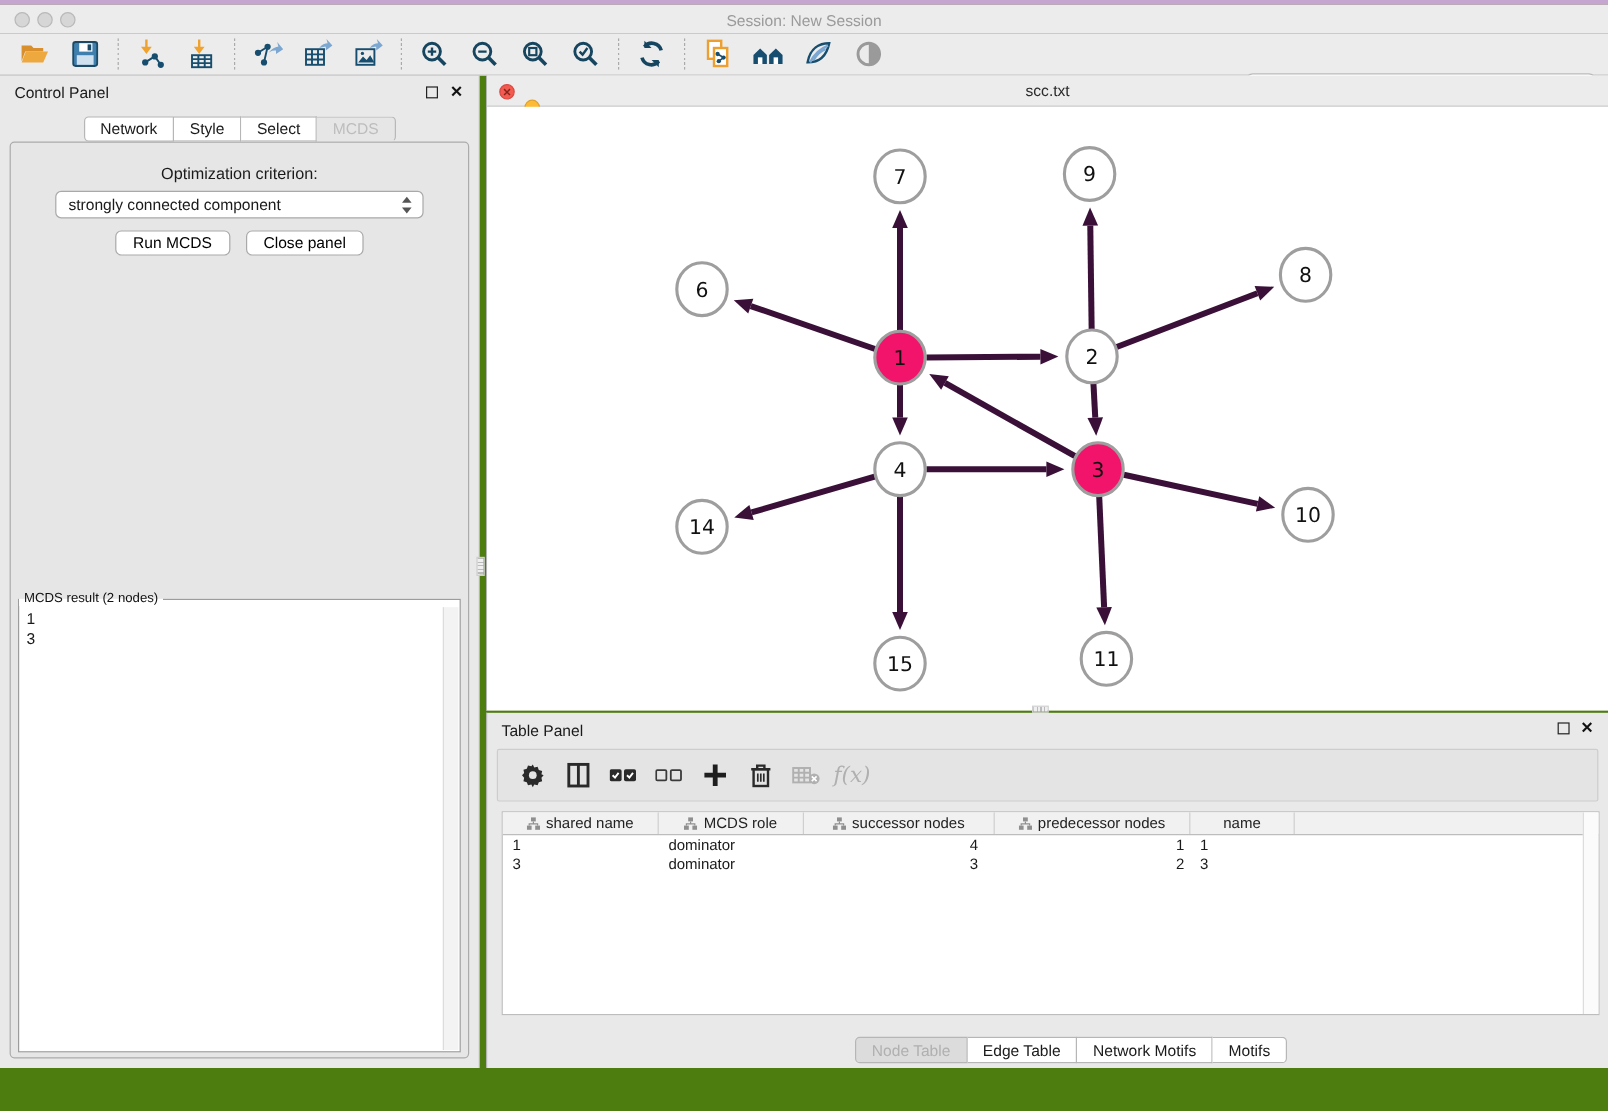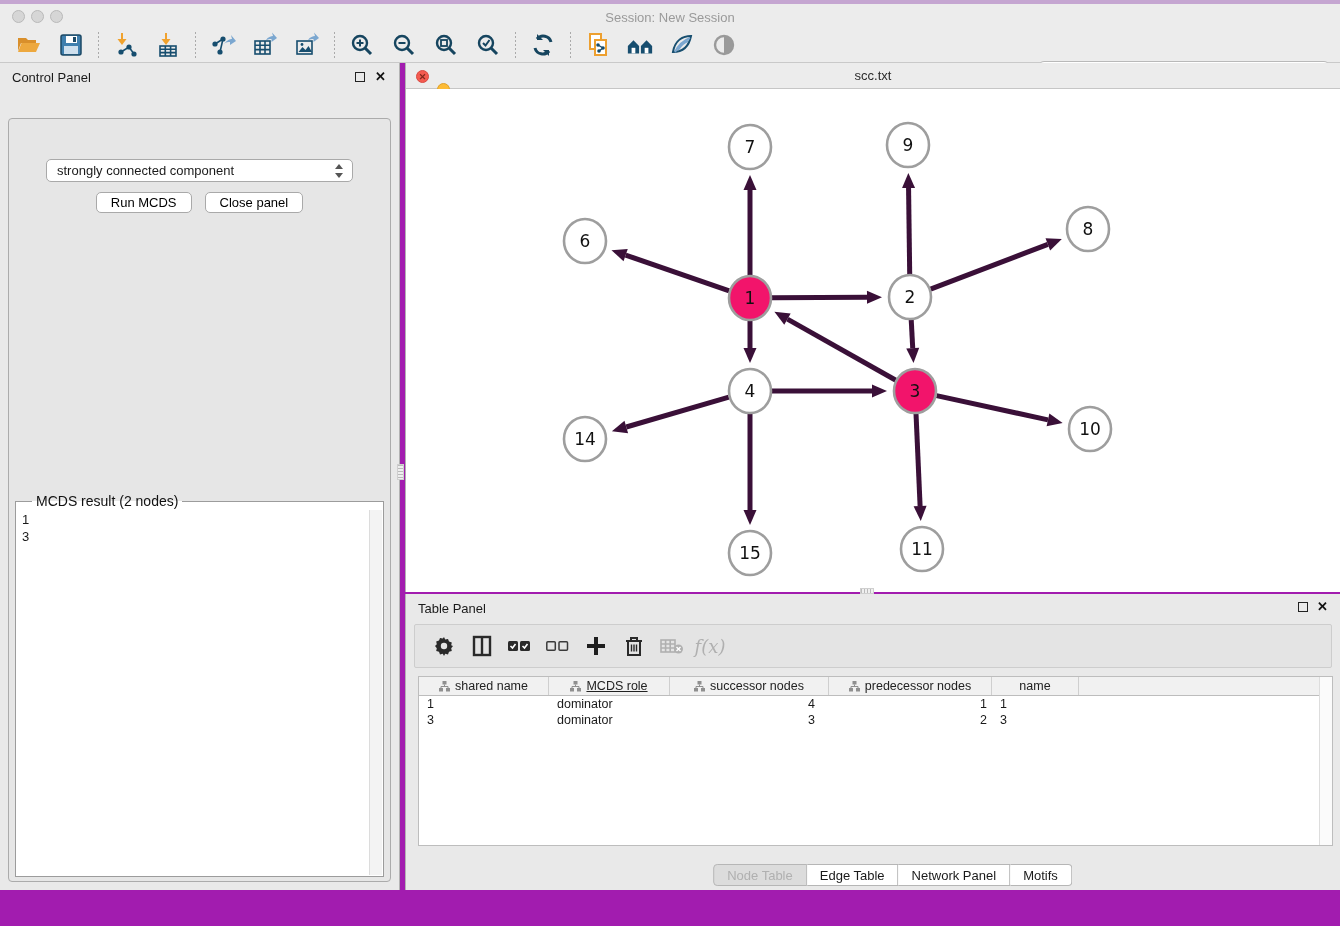--- a/index.html
+++ b/index.html
@@ -1,18 +1,18 @@
 <!DOCTYPE html>
 <html><head>
 <meta charset="utf-8">
 <style>
   html,body{margin:0;padding:0;background:#e7e7e7;}
   *{box-sizing:border-box;}
   .screen{position:relative;width:1340px;height:926px;overflow:hidden;
-          font-family:"Liberation Sans",sans-serif;background:#a21caf;color:#1a1a1a;}
+          font-family:"Liberation Sans",sans-serif;background:#4d7c0f;color:#1a1a1a;}
   .abs{position:absolute;}
 
   
   .menustrip{left:0;top:0;width:1340px;height:4px;background:#c5a6d1;}
   .titlebar{left:0;top:4px;width:1340px;height:24px;background:#ececec;}
   .tl-dot{width:13px;height:13px;border-radius:50%;top:6px;}
   .tl-gray{background:#d6d6d6;border:1px solid #b9b9b9;}
   .app-title{left:0;right:0;top:4px;text-align:center;font-size:13px;color:#9a9a9a;line-height:20px;}
 
   .toolbar{left:0;top:28px;width:1340px;height:35px;background:#ececec;border-bottom:1px solid #c9c9c9;
@@ -51,21 +51,21 @@
   .stepper::before{content:"";position:absolute;left:1px;top:1px;border-left:4px solid transparent;
              border-right:4px solid transparent;border-bottom:5px solid #555;}
   .stepper::after{content:"";position:absolute;left:1px;bottom:1px;border-left:4px solid transparent;
              border-right:4px solid transparent;border-top:5px solid #555;}
   .cp-btnrow{position:absolute;left:0;right:0;top:73px;display:flex;justify-content:center;gap:13px;}
   .btn{height:21px;line-height:19px;background:#fff;border:1px solid #a9a9a9;border-radius:5px;
        font-size:13px;padding:0 14px;}
 
   fieldset.result{position:absolute;left:6px;right:6px;top:374px;bottom:4px;margin:0;padding:0;
                   border:1px solid #9c9c9c;background:#fff;}
-  fieldset.result legend{font-size:14px;padding:0 4px;margin-left:16px;background:transparent;color:#111;}
+  fieldset.result legend{font-size:11px;padding:0 4px;margin-left:0;background:transparent;color:#111;}
   .result-lines{margin:0;padding:2px 6px;font-family:"Liberation Sans",sans-serif;font-size:13px;line-height:17px;white-space:pre;}
   .vtrack{position:absolute;top:1px;bottom:1px;right:1px;width:13px;background:#f3f3f3;border-left:1px solid #dcdcdc;}
 
   .split-grip{left:397px;top:464px;width:7px;height:16px;
     background-image:repeating-linear-gradient(#bbb 0 1px,#efefef 1px 3px);border:1px solid #cfcfcf;}
   .hsplit-grip{left:860px;top:588px;width:14px;height:6px;
     background-image:repeating-linear-gradient(90deg,#bbb 0 1px,#efefef 1px 3px);border:1px solid #cfcfcf;}
 
   
   .network-window{left:405px;top:63px;width:935px;height:529px;background:#fff;border-left:1px solid #b3b3b3;}
@@ -269,21 +269,28 @@
       <input type="text" value="" style="">
     </div>
   </div>
 
   <div class="abs control-panel">
     <div class="panel-head">
       <span class="panel-title">Control Panel</span>
       <span class="float-ico" style="right:34px"></span>
       <span class="close-ico" style="right:13px">✕</span>
     </div>
+    <div class="tabgroup cp-tabs" id="cp-tabs">
+        <div class="tab">Network</div>
+        <div class="tab">Style</div>
+        <div class="tab">Select</div>
+        <div class="tab active">MCDS</div>
+      </div>
     <div class="cp-box">
+      <div class="opt-label">Optimization criterion:</div>
       <div class="cp-select">
         <span>strongly connected component</span>
         <span class="stepper"></span>
       </div>
       <div class="cp-btnrow">
         <button class="btn">Run MCDS</button>
         <button class="btn">Close panel</button>
       </div>
       <fieldset class="result">
         <legend>MCDS result (2 nodes)</legend>
@@ -452,21 +459,21 @@
       <div class="thead" id="table-head">
           <div class="th" style="width: 130px; align-items: center;">
             <svg width="11" height="11" viewBox="0 0 11 11">
               <rect x="3.5" y="0" width="4" height="3.5" fill="#8f8f8f"></rect>
               <rect x="0" y="7" width="4" height="3.5" fill="#8f8f8f"></rect>
               <rect x="7" y="7" width="4" height="3.5" fill="#8f8f8f"></rect>
               <path d="M5.5 3.5v2M2 7V5.5h7V7" stroke="#8f8f8f" fill="none"></path>
             </svg>
             <span>shared name</span>
           </div>
-          <div class="th" style="width: 121px; text-decoration: underline;">
+          <div class="th" style="width: 121px;">
             <svg width="11" height="11" viewBox="0 0 11 11">
               <rect x="3.5" y="0" width="4" height="3.5" fill="#8f8f8f"></rect>
               <rect x="0" y="7" width="4" height="3.5" fill="#8f8f8f"></rect>
               <rect x="7" y="7" width="4" height="3.5" fill="#8f8f8f"></rect>
               <path d="M5.5 3.5v2M2 7V5.5h7V7" stroke="#8f8f8f" fill="none"></path>
             </svg>
             <span>MCDS role</span>
           </div>
           <div class="th" style="width: 159px;">
             <svg width="11" height="11" viewBox="0 0 11 11">
@@ -505,19 +512,19 @@
             <div class="td r2" style="width: 159px;">3</div>
             <div class="td r3" style="width: 163px;">2</div>
             <div class="td l" style="width: 87px;">3</div>
           </div>
         </div>
       <div class="tbl-vtrack"></div>
     </div>
     <div class="tabgroup tp-tabs" id="tp-tabs">
         <div class="tab active">Node Table</div>
         <div class="tab">Edge Table</div>
-        <div class="tab">Network Panel</div>
+        <div class="tab">Network Motifs</div>
         <div class="tab">Motifs</div>
       </div>
   </div>
 
 
 </div>
 
 </body></html>

